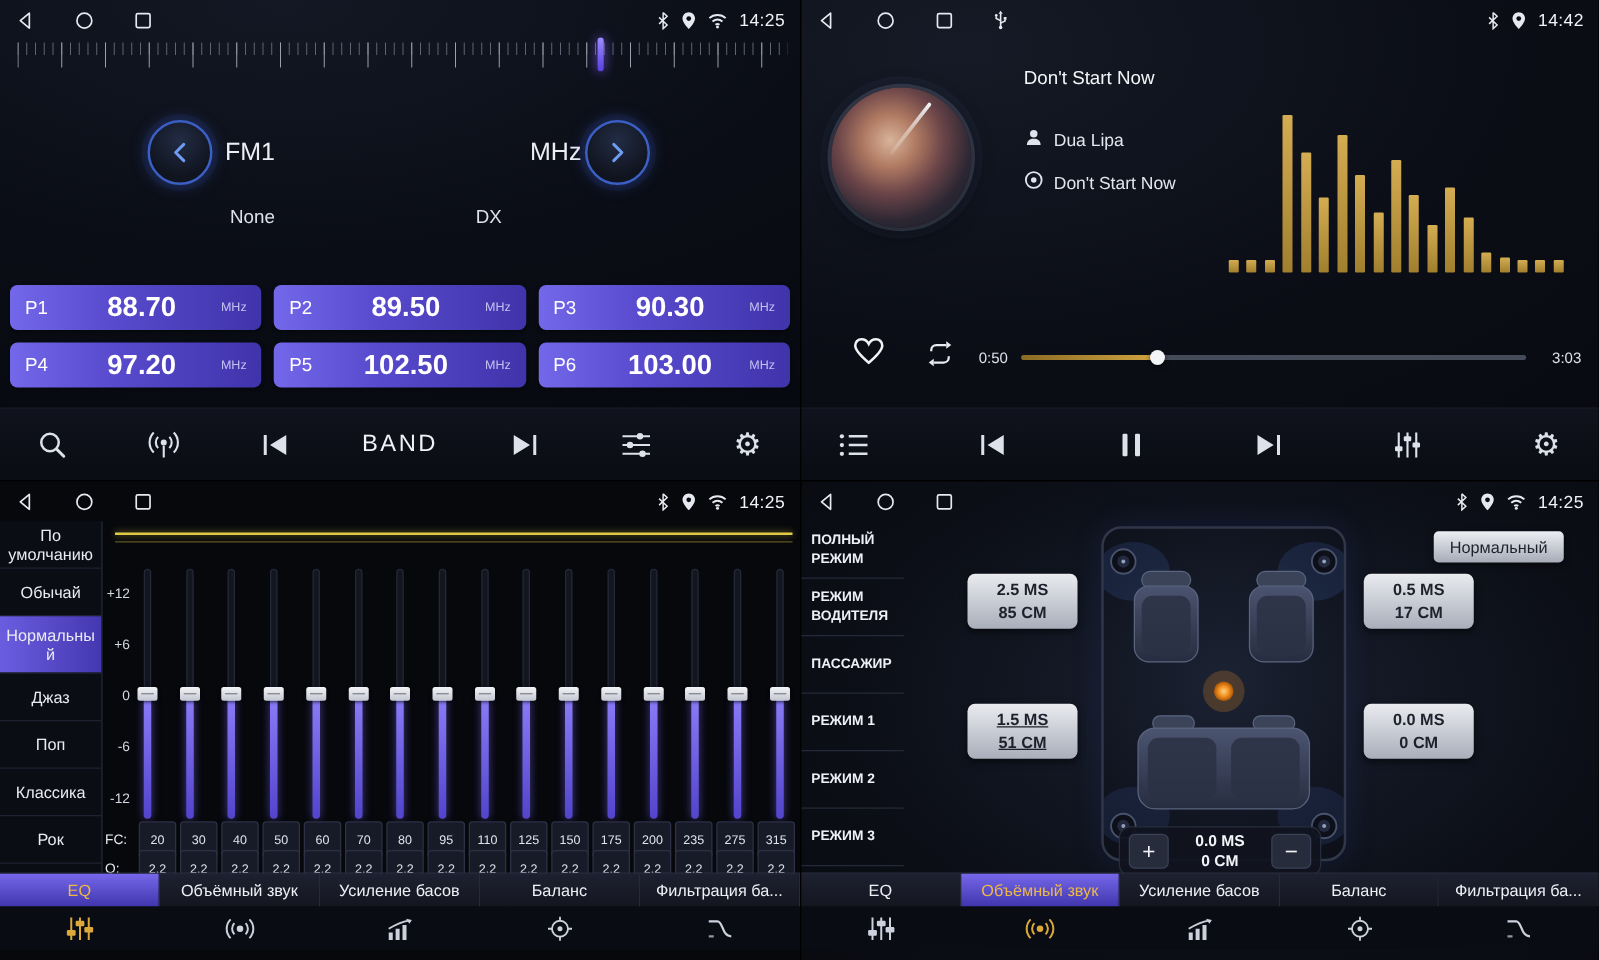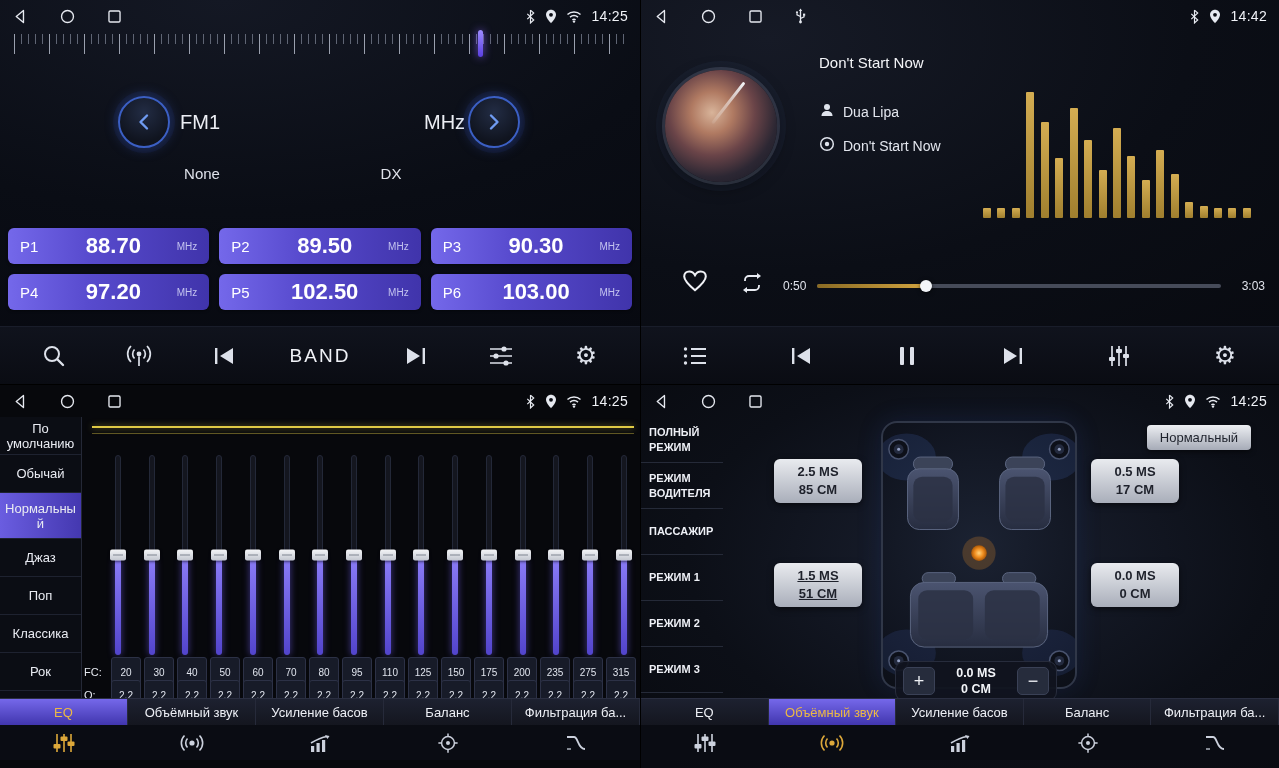--- a/index.html
+++ b/index.html
@@ -47,21 +47,21 @@
   .sub-dx { position:absolute; top:165px; left:366px; width:50px; text-align:center; font-size:15px; color:#dfe2ea; }
   .rds { position:absolute; top:197px; right:16px; font-size:13px; font-weight:bold; font-style:italic; letter-spacing:1px; color:#f2f3f7;margin-top:36px; }
   .presets { position:absolute; top:228px; left:8px; right:8px; display:grid; grid-template-columns:repeat(3,1fr); gap:10px; }
   .preset { height:36px; border-radius:6px; background:linear-gradient(90deg,#7468ea 0%,#584bce 40%,#4034ab 100%);
     display:flex; align-items:center; padding:0 12px; cursor:pointer; box-shadow:0 1px 3px rgba(0,0,0,.4); }
   .p-name { font-size:15px; color:#fff; width:30px; }
   .p-val { flex:1; text-align:center; font-size:22px; font-weight:bold; color:#fff; }
   .p-unit { font-size:10px; color:#d9dbfa; opacity:.85; }
   .toolbar { position:absolute; bottom:0; left:0; right:0; height:58px;
     background:linear-gradient(180deg,#10131d,#0a0c13); border-top:1px solid #191d2a;
-    display:flex; align-items:center; justify-content:space-between; padding:0 34px; z-index:7; }
+    display:flex; align-items:center; justify-content:space-between; padding:0 22px; z-index:7; }
   .tool { display:flex; align-items:center; justify-content:center; min-width:40px; height:44px; cursor:pointer; }
   .tool svg * { stroke:#dde1ea; fill:none; }
   .tool svg .fillpart { fill:#dde1ea; stroke:none; }
   .band-btn { font-size:19px; letter-spacing:2px; color:#f0f2f7; background:none; border:none; cursor:pointer; font-family:inherit; }
   .gear { font-family:"DejaVu Sans",sans-serif; font-size:25px; color:#dde1ea; line-height:1; }
 
   
   .album { position:absolute; left:24px; top:70px; width:112px; height:112px; border-radius:50%;
     background:radial-gradient(circle at 42% 38%,#d8b49a 0%,#b07a62 22%,#6a4448 45%,#2c2733 68%,#121420 100%);
     box-shadow:0 0 0 3px rgba(200,210,240,.15),0 0 0 9px rgba(90,110,170,.07),0 4px 16px rgba(0,0,0,.6); }
@@ -469,20 +469,27 @@
       <div class="item sel">Нормальный</div>
       <div class="item">Джаз</div>
       <div class="item">Поп</div>
       <div class="item">Классика</div>
       <div class="item">Рок</div>
     </div>
 
     <div class="yellow-line"></div>
     <div class="yellow-line2"></div>
 
+    <div class="gain-scale">
+      <span>+12</span>
+      <span>+6</span>
+      <span>0</span>
+      <span>-6</span>
+      <span>-12</span>
+    </div>
 
     <div class="eq-sliders">
         <div class="slider-col">
           <div class="sl-track"></div>
           <div class="sl-fill"></div>
           <div class="sl-handle"></div>
         </div>
         <div class="slider-col">
           <div class="sl-track"></div>
           <div class="sl-fill"></div>

